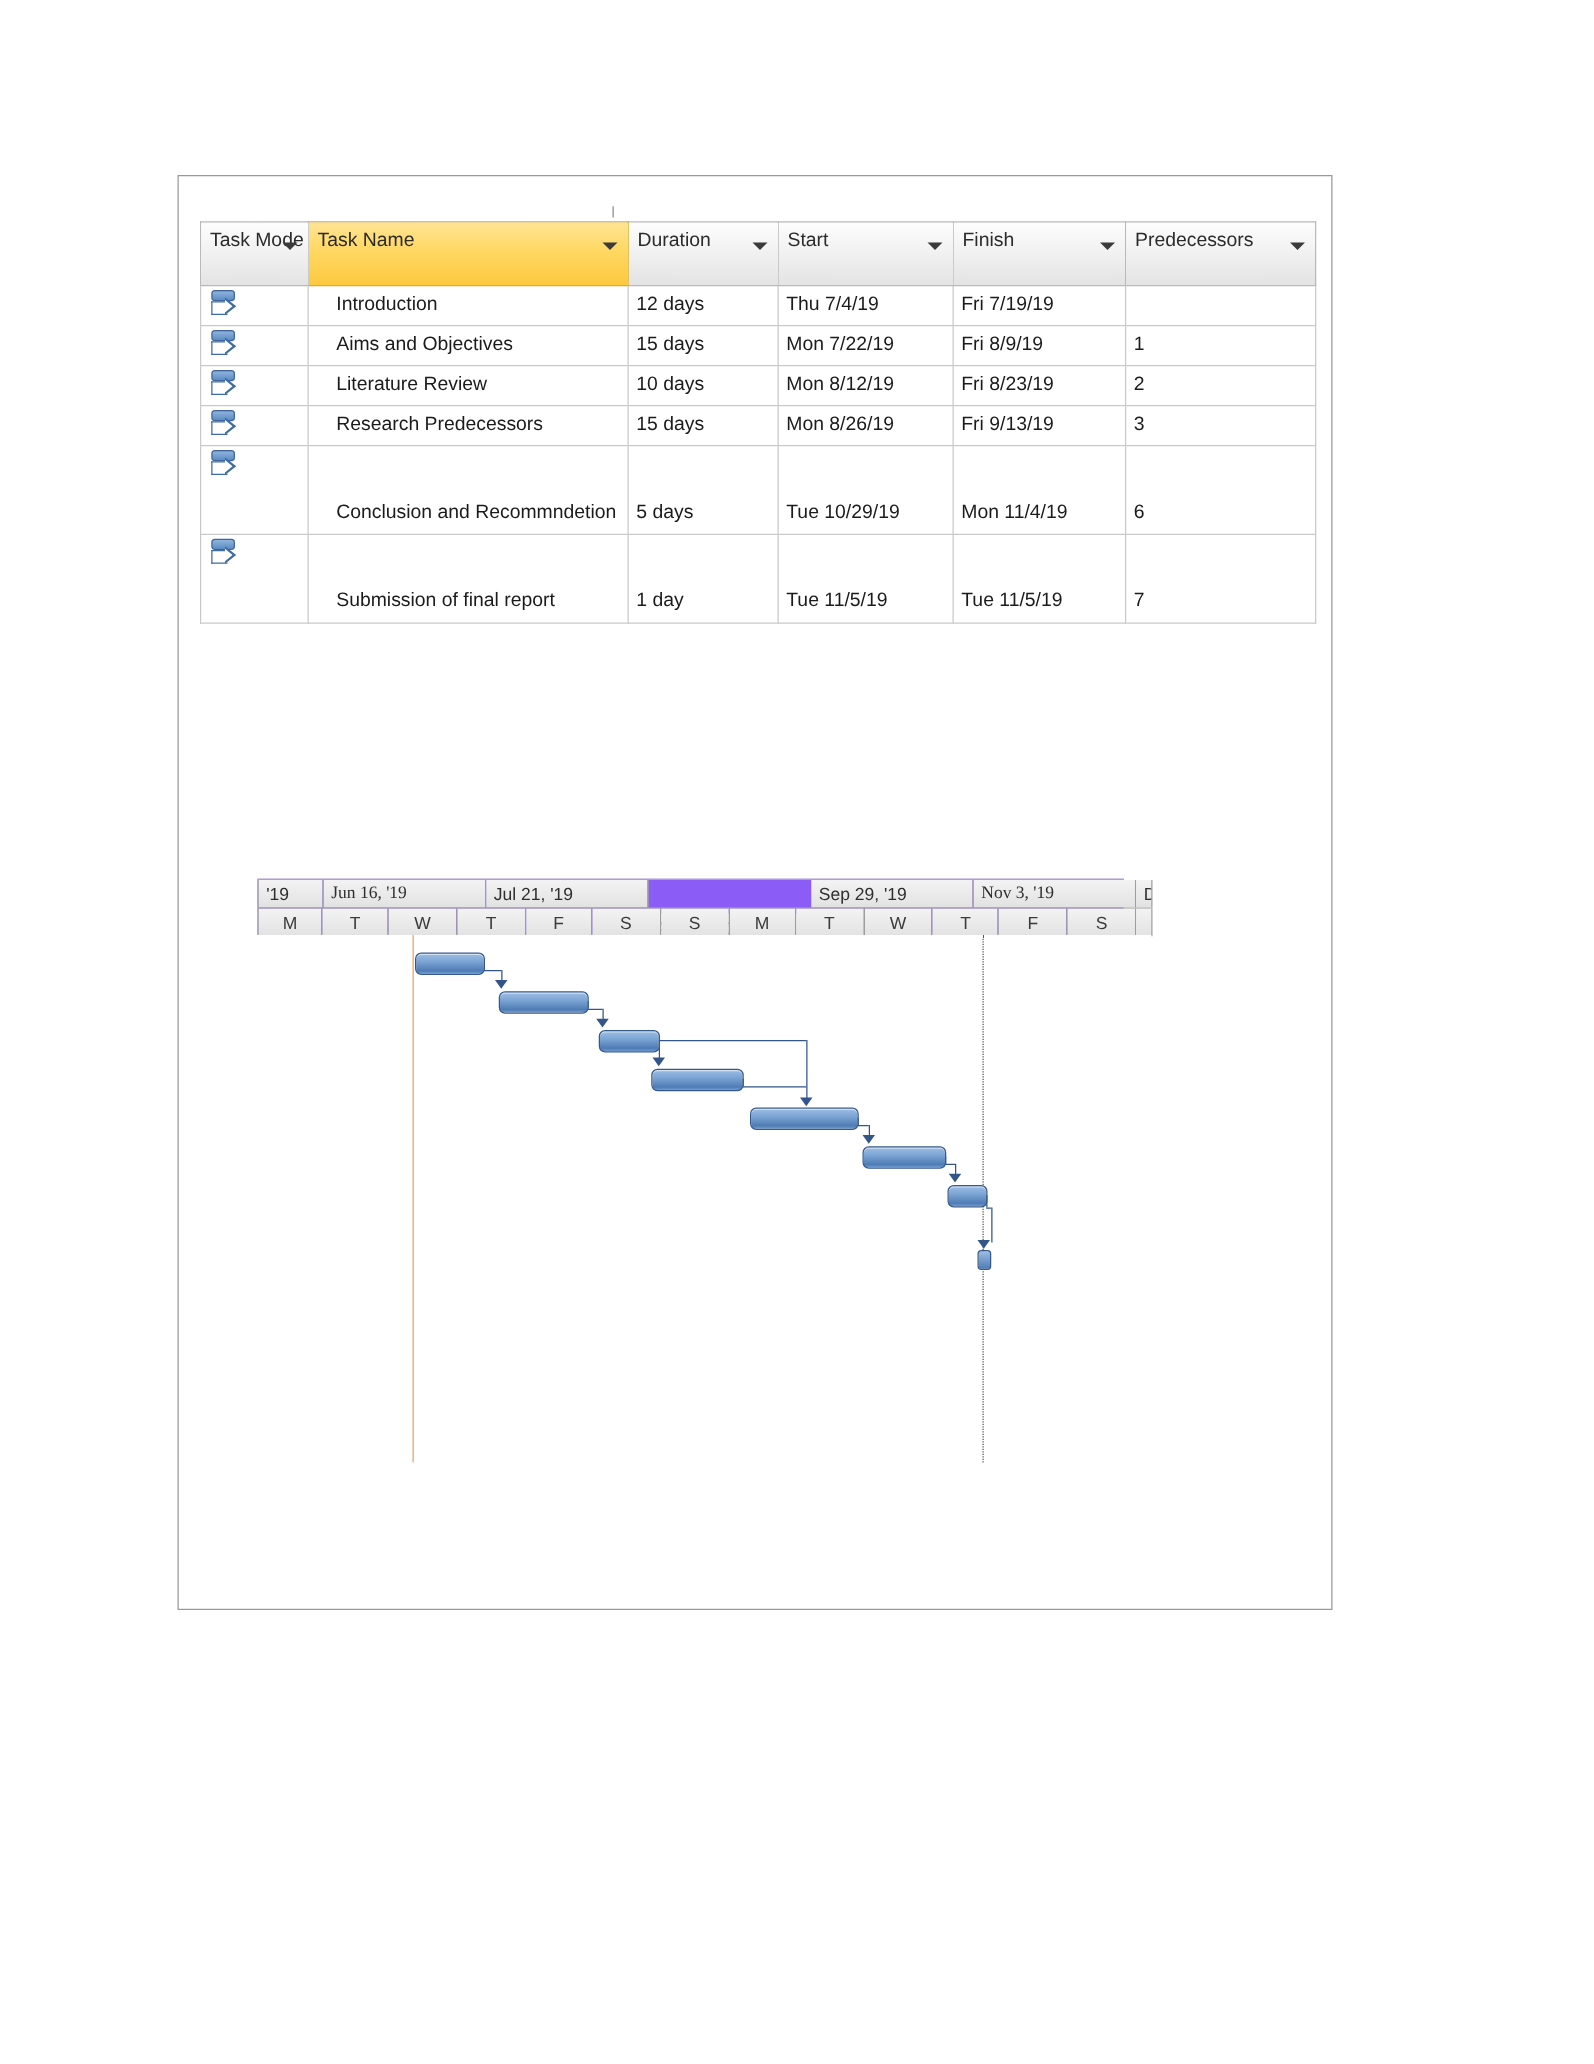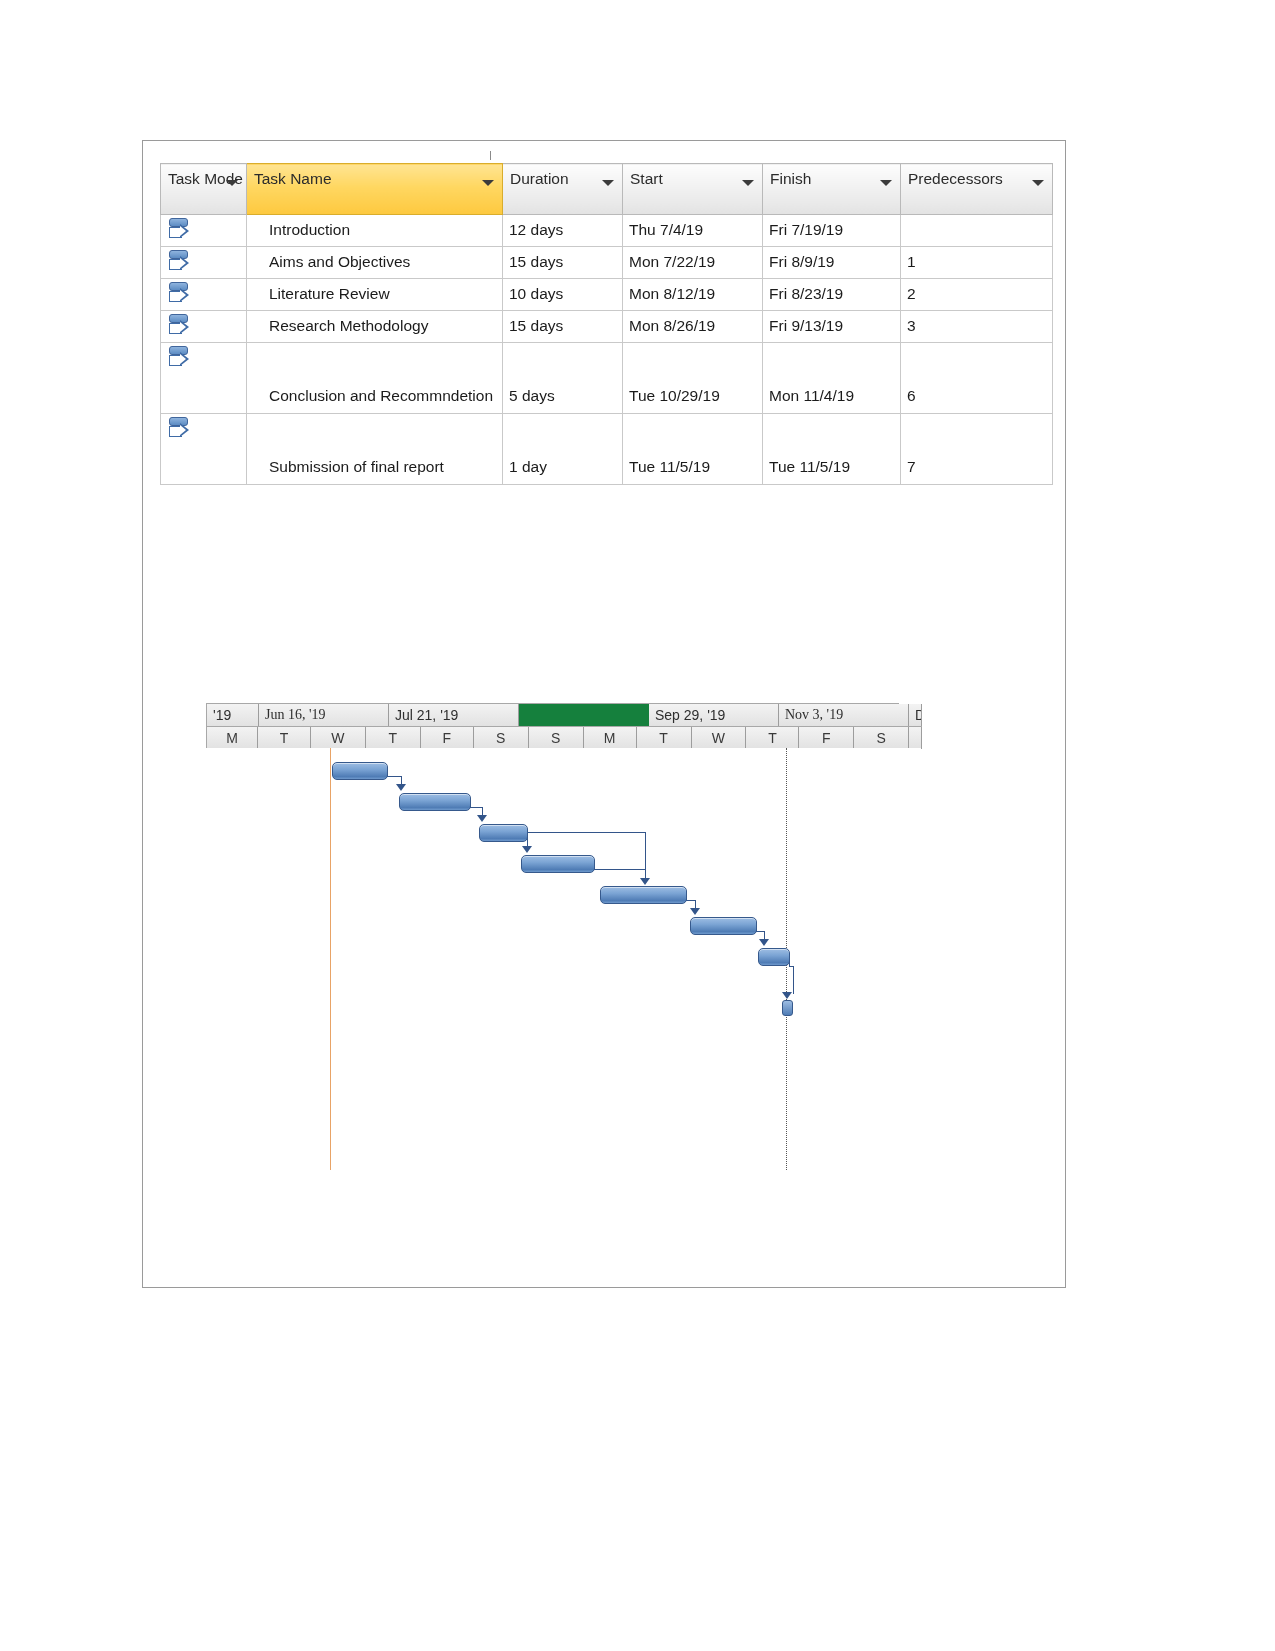--- a/index.html
+++ b/index.html
@@ -6,21 +6,21 @@
   body{
     font-family:"Liberation Sans", sans-serif;
     width:1275px;height:1651px;position:relative;overflow:hidden;
   }
   .page{
     position:absolute;left:142px;top:140px;width:924px;height:1148px;
     border:1px solid #9a9a9a;background:#ffffff;box-sizing:border-box;
   }
   
   .sheet{
-    position:absolute;left:17px;top:10px;width:892px;
+    position:absolute;left:17px;top:24px;width:892px;
   }
   .tick{
     position:absolute;left:330px;top:0px;width:1px;height:9px;background:#8a8a8a;
   }
   table.grid{
     border-collapse:collapse;table-layout:fixed;width:892px;
     margin-top:12px;
   }
   table.grid col.c0{width:86px;}
   table.grid col.c1{width:256px;}
@@ -85,21 +85,21 @@
     border-top:5px solid transparent;border-bottom:5px solid transparent;border-left:6px solid #ffffff;
   }
 
   
   .gantt{
     position:absolute;left:63px;top:562px;width:715px;height:480px;
   }
   .tl{
     position:relative;width:693px;height:45px;
     border:1px solid #a8a8a8;box-sizing:border-box;
-    background:#15803d;
+    background:#8b5cf6;
   }
   .tl-row{position:absolute;left:0;width:715px;height:22px;display:flex;}
   .tl-row.top{top:0;}
   .tl-row.bot{top:22px;height:22px;border-top:1px solid #a8a8a8;}
   .tl-cell{
     border-right:1px solid #9d9d9d;box-sizing:border-box;
     font-size:14px;color:#2e2e2e;
     display:flex;align-items:center;
     background:linear-gradient(to bottom,#f3f3f3,#e2e2e2);
     height:100%;
@@ -255,21 +255,21 @@
           <tr>
             <td class="body-cell">
               <div class="tmode">
                 <span class="bar"></span>
                 <span class="arrow"></span>
                 <span class="head"></span>
                 <span class="head-in"></span>
               </div>
             </td>
             <td class="body-cell">
-              <div class="cell-pad indent">Research Methodology</div>
+              <div class="cell-pad indent">Research Predecessors</div>
             </td>
             <td class="body-cell">
               <div class="cell-pad">15 days</div>
             </td>
             <td class="body-cell">
               <div class="cell-pad">Mon 8/26/19</div>
             </td>
             <td class="body-cell">
               <div class="cell-pad">Fri 9/13/19</div>
             </td>

